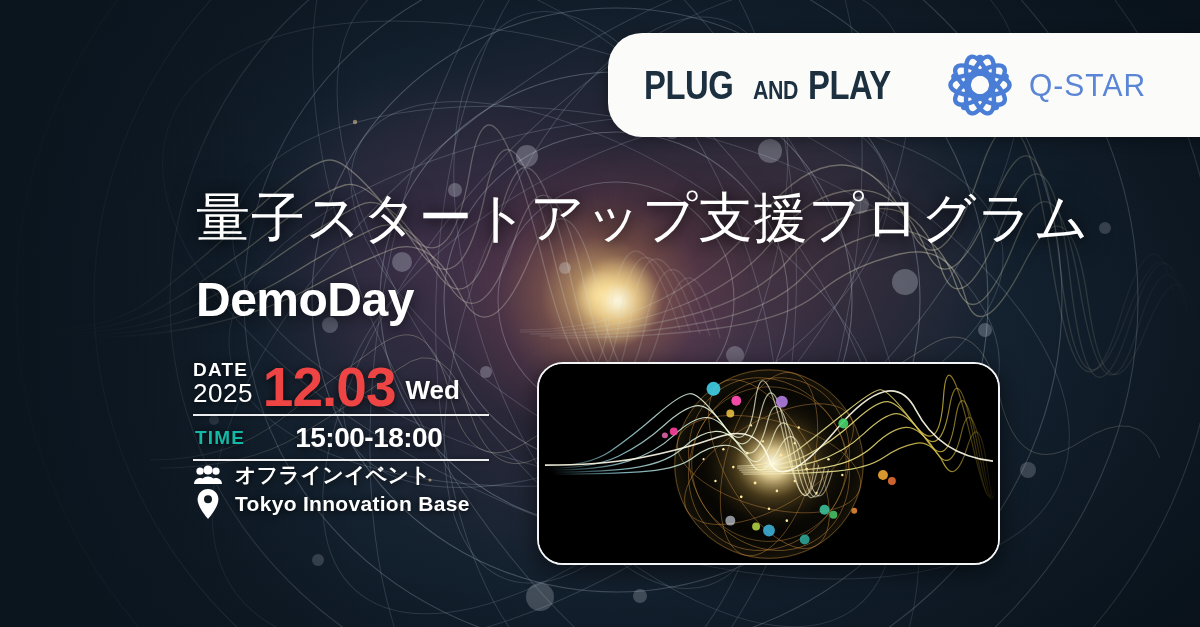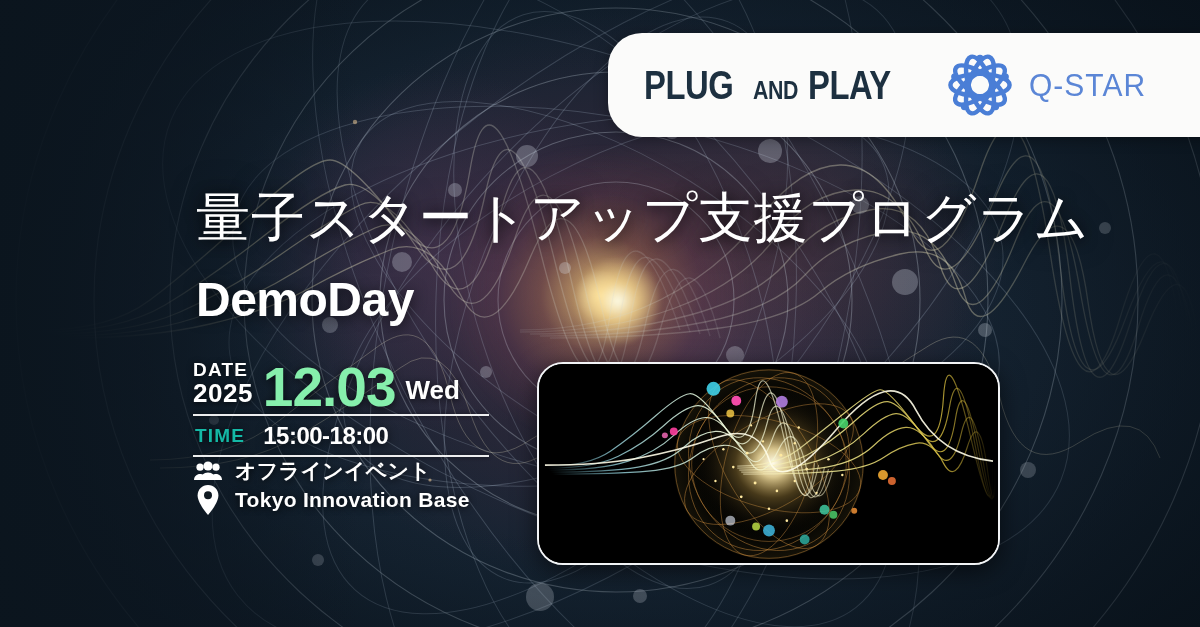--- a/index.html
+++ b/index.html
@@ -50,32 +50,32 @@
   .title{position:absolute;left:196px;top:182px;font-size:54px;font-weight:normal;color:#fff;
     letter-spacing:1px;text-shadow:0 2px 14px rgba(0,0,0,.75),0 0 30px rgba(0,0,0,.5);white-space:nowrap;}
   .subtitle{position:absolute;left:196px;top:272px;font-size:48px;font-weight:bold;color:#fff;
     letter-spacing:-.5px;text-shadow:0 2px 14px rgba(0,0,0,.7);}
 
   .datebox{position:absolute;left:193px;top:360px;width:296px;}
   .daterow{display:flex;align-items:flex-end;gap:10px;padding-bottom:1px;}
   .dlabels{display:flex;flex-direction:column;line-height:1.04;padding-bottom:6px;}
   .dlabels .l1{font-size:19px;font-weight:bold;color:#fff;letter-spacing:1.2px;
     text-shadow:0 1px 6px rgba(0,0,0,.8);}
-  .dlabels .l2{font-size:26px;font-weight:bold;color:#fff;letter-spacing:.5px;
+  .dlabels .l2{font-size:26px;font-weight:normal;color:#fff;letter-spacing:.5px;
     text-shadow:0 1px 6px rgba(0,0,0,.8);}
-  .dnum{font-size:55px;font-weight:bold;color:#86efac;line-height:.92;letter-spacing:-1px;
+  .dnum{font-size:55px;font-weight:bold;color:#ef4444;line-height:.92;letter-spacing:-1px;
     text-shadow:0 2px 10px rgba(0,0,0,.75);}
   .dday{font-size:26px;font-weight:bold;color:#fff;padding-bottom:7px;
     text-shadow:0 1px 6px rgba(0,0,0,.8);}
   .rule{height:2px;background:#fff;opacity:.92;box-shadow:0 0 4px rgba(0,0,0,.6);}
   .timerow{display:flex;align-items:center;gap:18px;padding:6px 0 5px 2px;}
   .tlabel{font-size:19px;font-weight:bold;color:#14b8a6;letter-spacing:1.2px;
     text-shadow:0 1px 6px rgba(0,0,0,.8);}
-  .tval{font-size:24px;font-weight:bold;color:#fff;letter-spacing:-.5px;
-    text-shadow:0 2px 10px rgba(0,0,0,.75);}
+  .tval{font-size:28px;font-weight:bold;color:#fff;letter-spacing:-.5px;
+    text-shadow:0 2px 10px rgba(0,0,0,.75);margin-left:32px;}
 
   .inforow{display:flex;align-items:center;gap:12px;}
   .inforow:first-of-type{margin-top:14px;}
   .infotext{font-size:21px;font-weight:bold;color:#fff;letter-spacing:.3px;
     text-shadow:0 1px 7px rgba(0,0,0,.85);}
   .ico{width:30px;display:flex;justify-content:center;}
 
   
   .card{position:absolute;left:537px;top:362px;width:463px;height:203px;
     border:2px solid #f2f4f6;border-radius:26px;background:#000;overflow:hidden;

